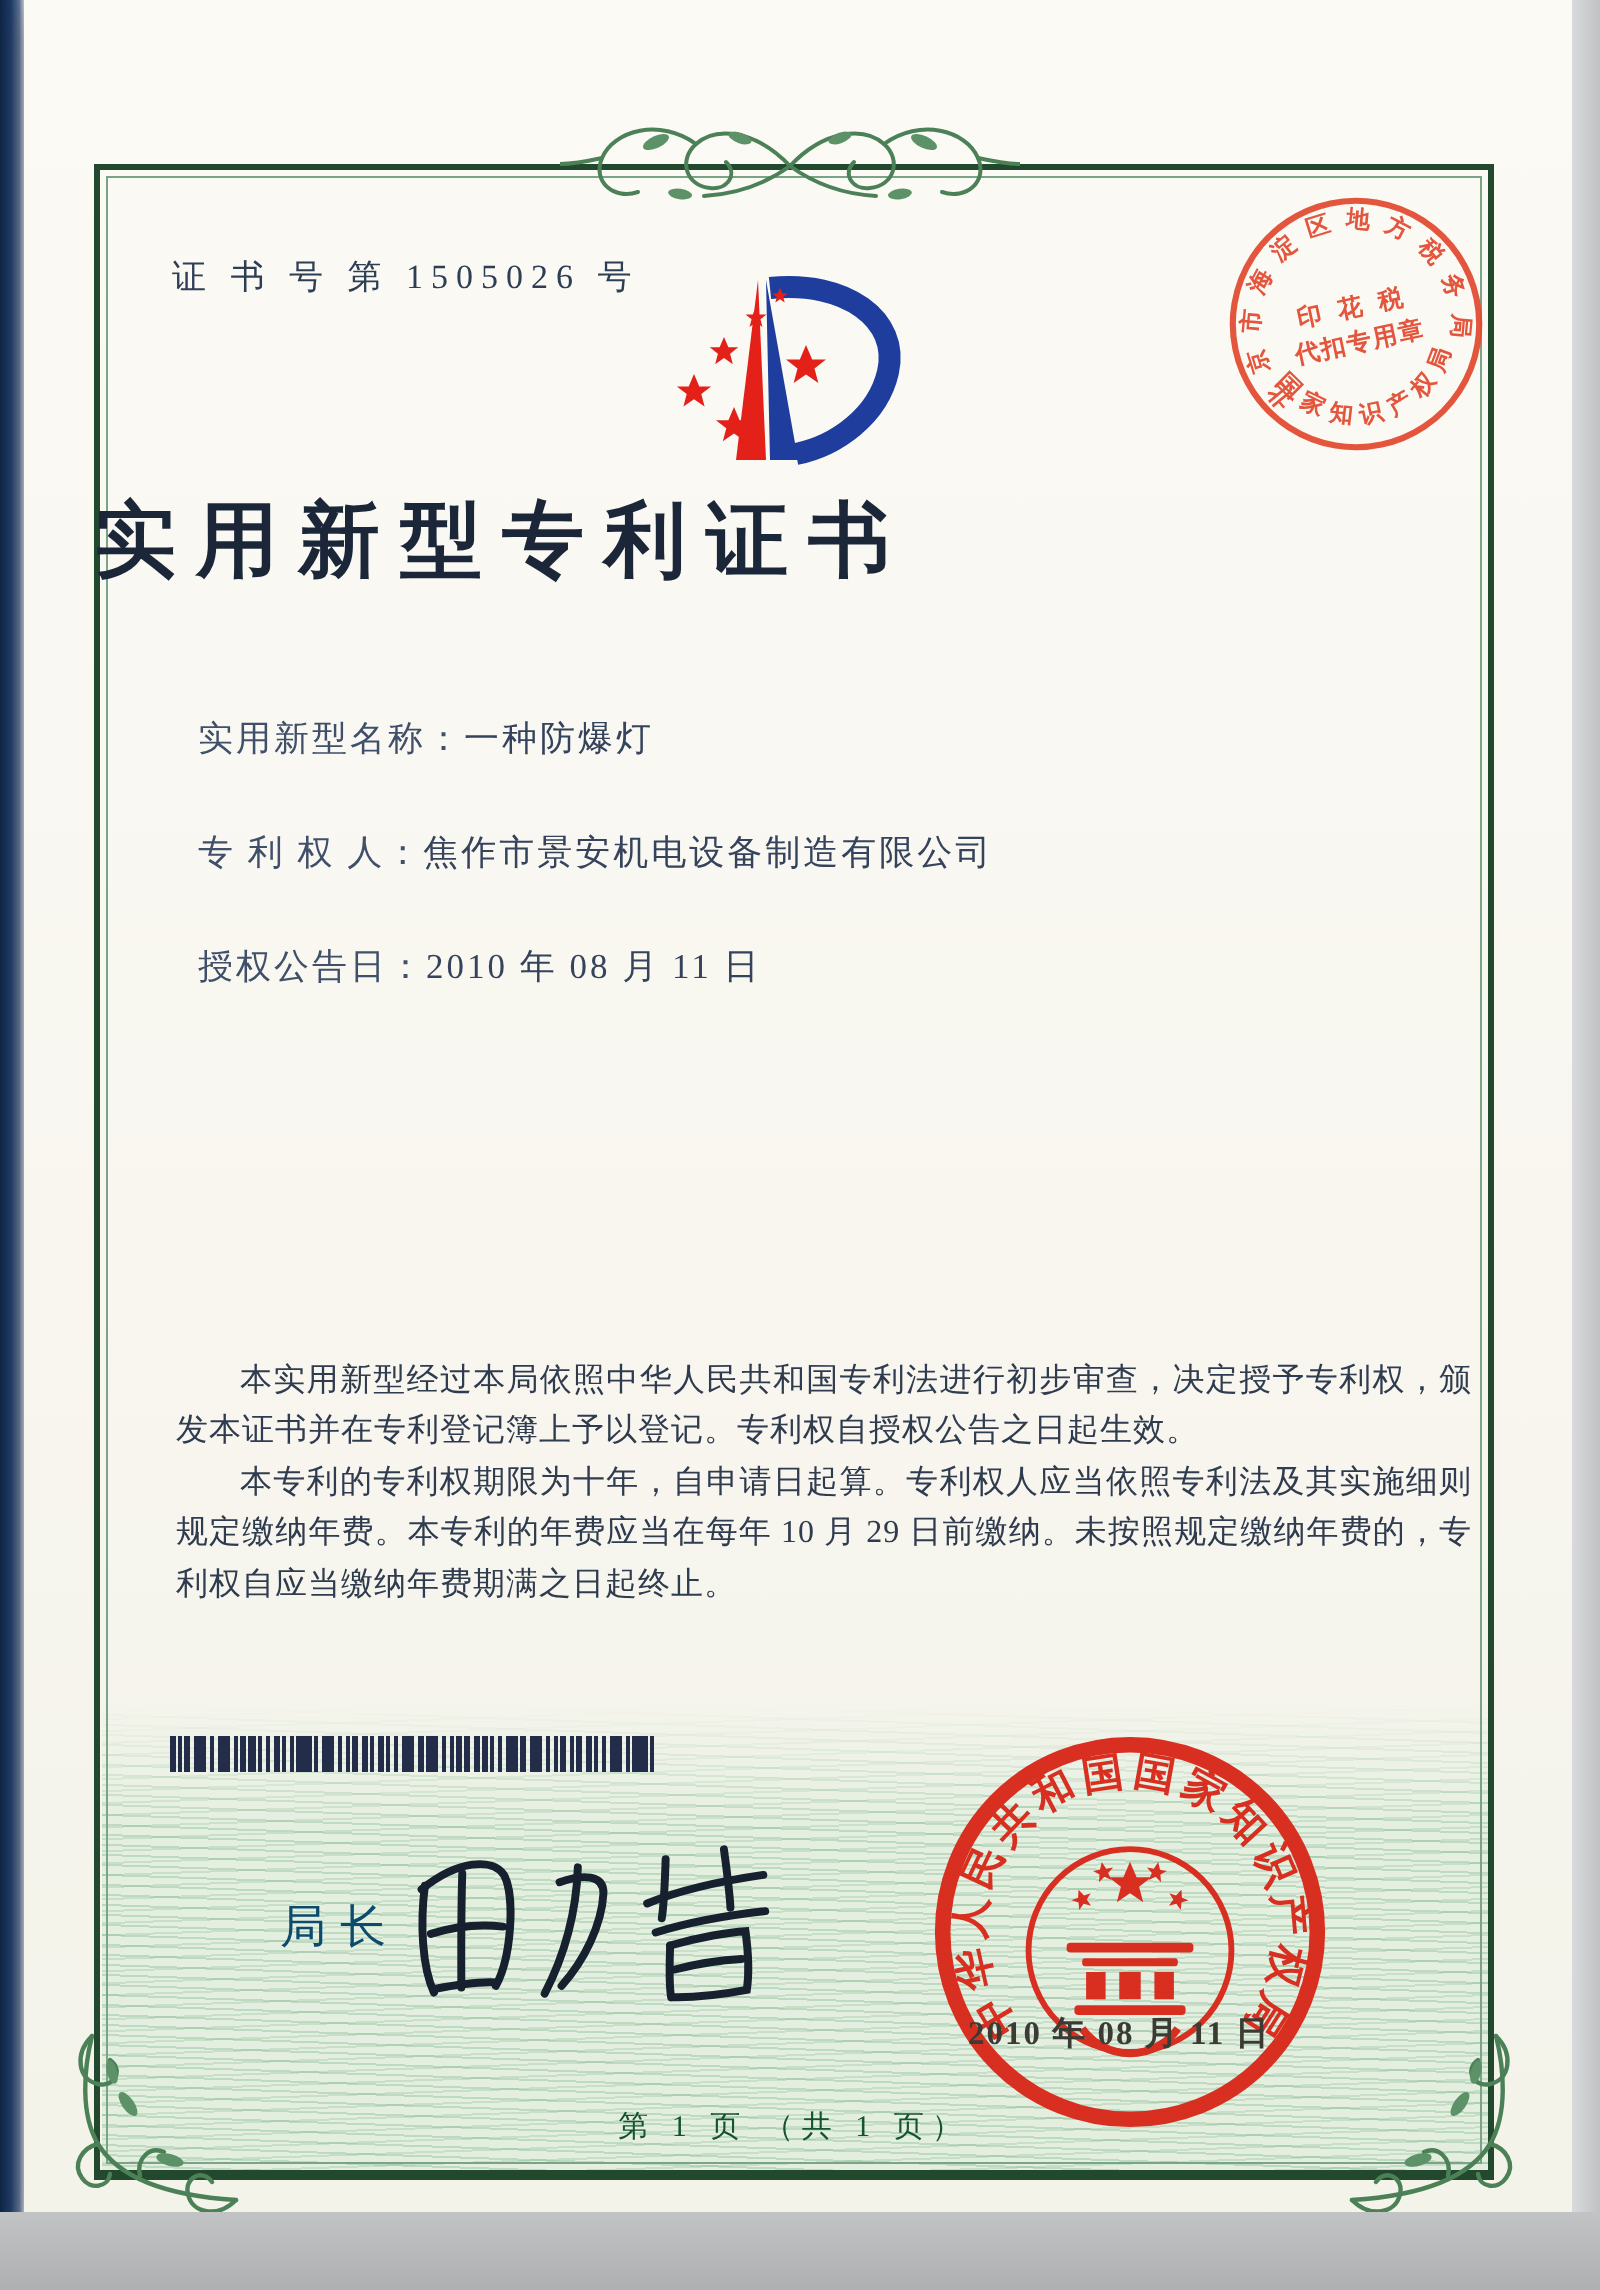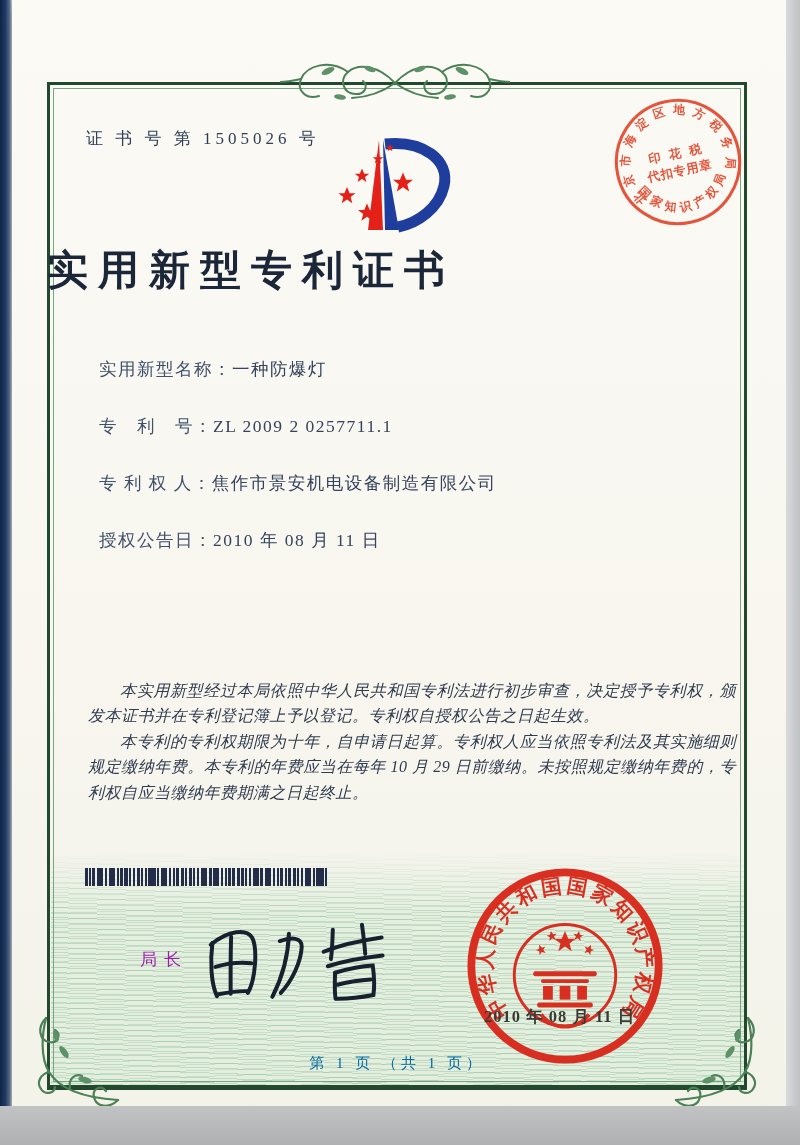--- a/index.html
+++ b/index.html
@@ -41,40 +41,40 @@
 
   .title{position:absolute;left:47px;top:243px;width:700px;
     font-size:41px;font-weight:700;letter-spacing:10px;color:#1b2738;white-space:nowrap;}
 
   .fields{position:absolute;left:87px;top:357px;width:640px;margin-left:12px;}
   .field-row{height:57px;font-size:17.5px;color:#3a4659;letter-spacing:1.5px;white-space:nowrap;}
   .f-label{color:#41506a;}
   .f-value{color:#36435c;}
 
   .body-text{position:absolute;left:88px;top:678px;width:648px;
-    font-size:16px;line-height:25.4px;color:#2f3b4e;text-align:justify;letter-spacing:.5px;font-style:italic;}
+    font-size:16px;line-height:25.4px;color:#2f3b4e;text-align:justify;letter-spacing:.5px;}
   .body-text p{margin:0;text-indent:2em;}
 
   .barcode{position:absolute;left:85px;top:868px;width:243px;height:18px;
     background-image:
       repeating-linear-gradient(90deg,#232c48 0 2px,transparent 2px 4px),
       repeating-linear-gradient(90deg,#232c48 0 1px,transparent 1px 7px),
       repeating-linear-gradient(90deg,#232c48 0 3px,transparent 3px 13px);}
 
-  .sig-label{position:absolute;left:140px;top:948px;font-size:17px;letter-spacing:7px;
-    color:#a21caf;}
+  .sig-label{position:absolute;left:140px;top:948px;font-size:23px;letter-spacing:7px;
+    color:#0c4a6e;}
   .signature-svg{position:absolute;left:198px;top:912px;}
 
   .seal-svg{position:absolute;left:465px;top:866px;opacity:.96;}
   .stamp-svg{position:absolute;left:612px;top:96px;opacity:.92;}
   .seal-date{position:absolute;left:484px;top:1006px;width:180px;font-size:16.5px;
     font-weight:700;letter-spacing:1px;color:#3b3a33;white-space:nowrap;z-index:7;}
 
   .footer{position:absolute;left:47px;top:1054px;width:700px;text-align:center;
-    font-size:15px;letter-spacing:4px;color:#0369a1;z-index:3;}
+    font-size:15px;letter-spacing:4px;color:#14532d;z-index:3;}
 
   .z1{z-index:1}.z2{z-index:2}.z3{z-index:3}.z4{z-index:4}.z5{z-index:5}
 </style>
 </head>
 <body>
 
 <div class="photo">
 
   <div class="binding"></div>
   <div class="paper"></div>
@@ -159,21 +159,20 @@
       <use href="#star-l" transform="translate(62,16) scale(0.4)"></use>
       <use href="#star-l" transform="translate(75,51) scale(1.05)"></use>
       <use href="#star-l" transform="translate(39,81) scale(0.95)"></use>
     </g>
   </svg>
 
   <div class="title z3">实用新型专利证书</div>
 
   <div class="fields z3">
     <div class="field-row"><span class="f-label">实用新型名称：</span><span class="f-value">一种防爆灯</span></div>
-    <div class="field-row"><span class="f-label">专　利　号：</span><span class="f-value">ZL 2009 2 0257711.1</span></div>
     <div class="field-row"><span class="f-label">专 利 权 人：</span><span class="f-value">焦作市景安机电设备制造有限公司</span></div>
     <div class="field-row"><span class="f-label">授权公告日：</span><span class="f-value">2010 年 08 月 11 日</span></div>
   </div>
 
   <div class="body-text z3">
     <p>本实用新型经过本局依照中华人民共和国专利法进行初步审查，决定授予专利权，颁发本证书并在专利登记簿上予以登记。专利权自授权公告之日起生效。</p>
     <p>本专利的专利权期限为十年，自申请日起算。专利权人应当依照专利法及其实施细则规定缴纳年费。本专利的年费应当在每年 10 月 29 日前缴纳。未按照规定缴纳年费的，专利权自应当缴纳年费期满之日起终止。</p>
   </div>
 
   <div class="barcode z3"></div>

